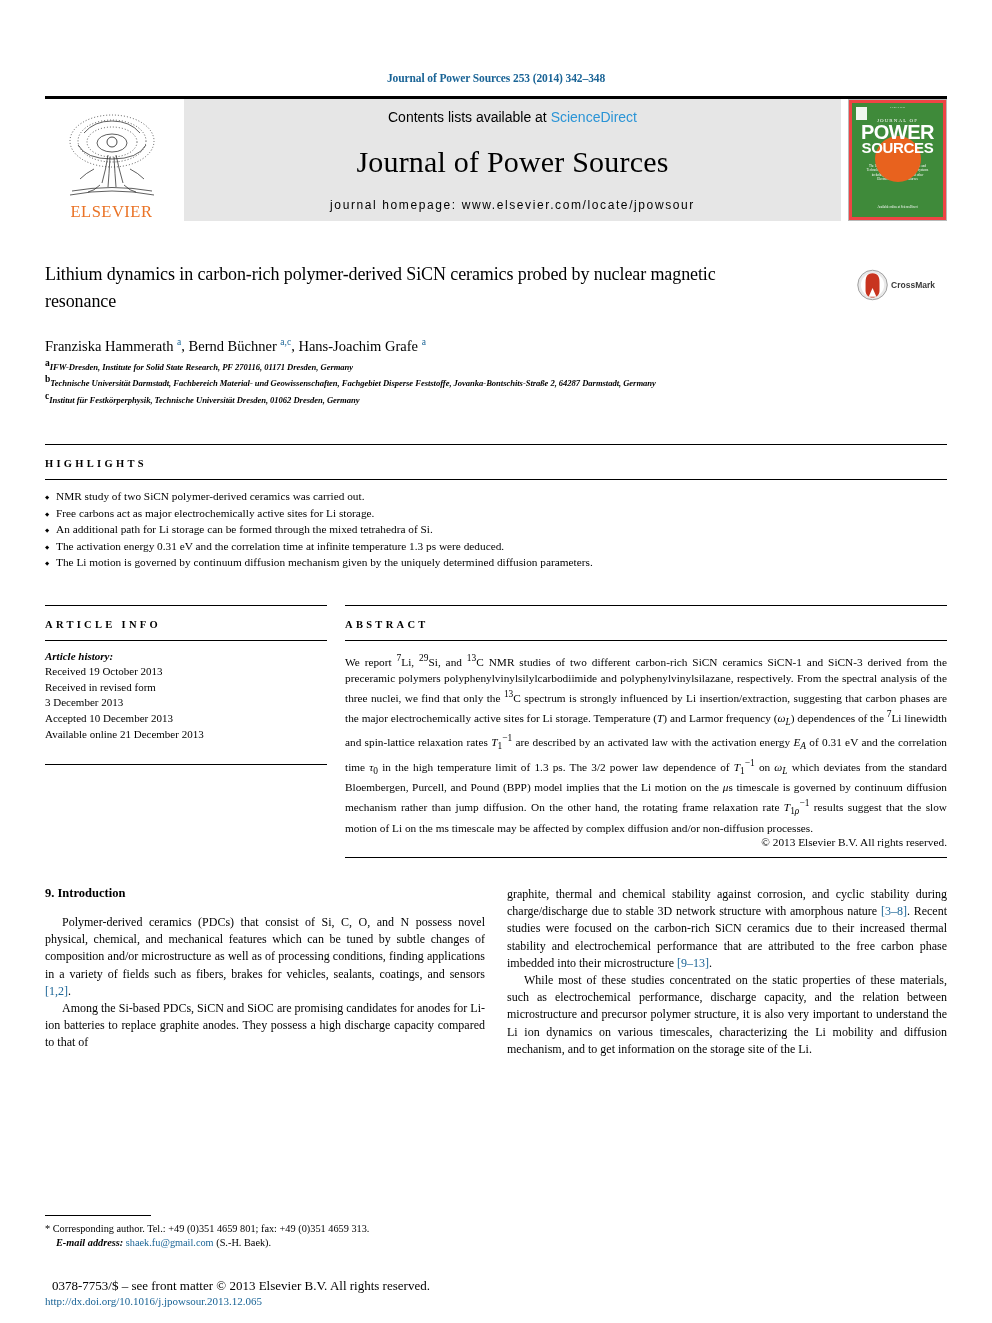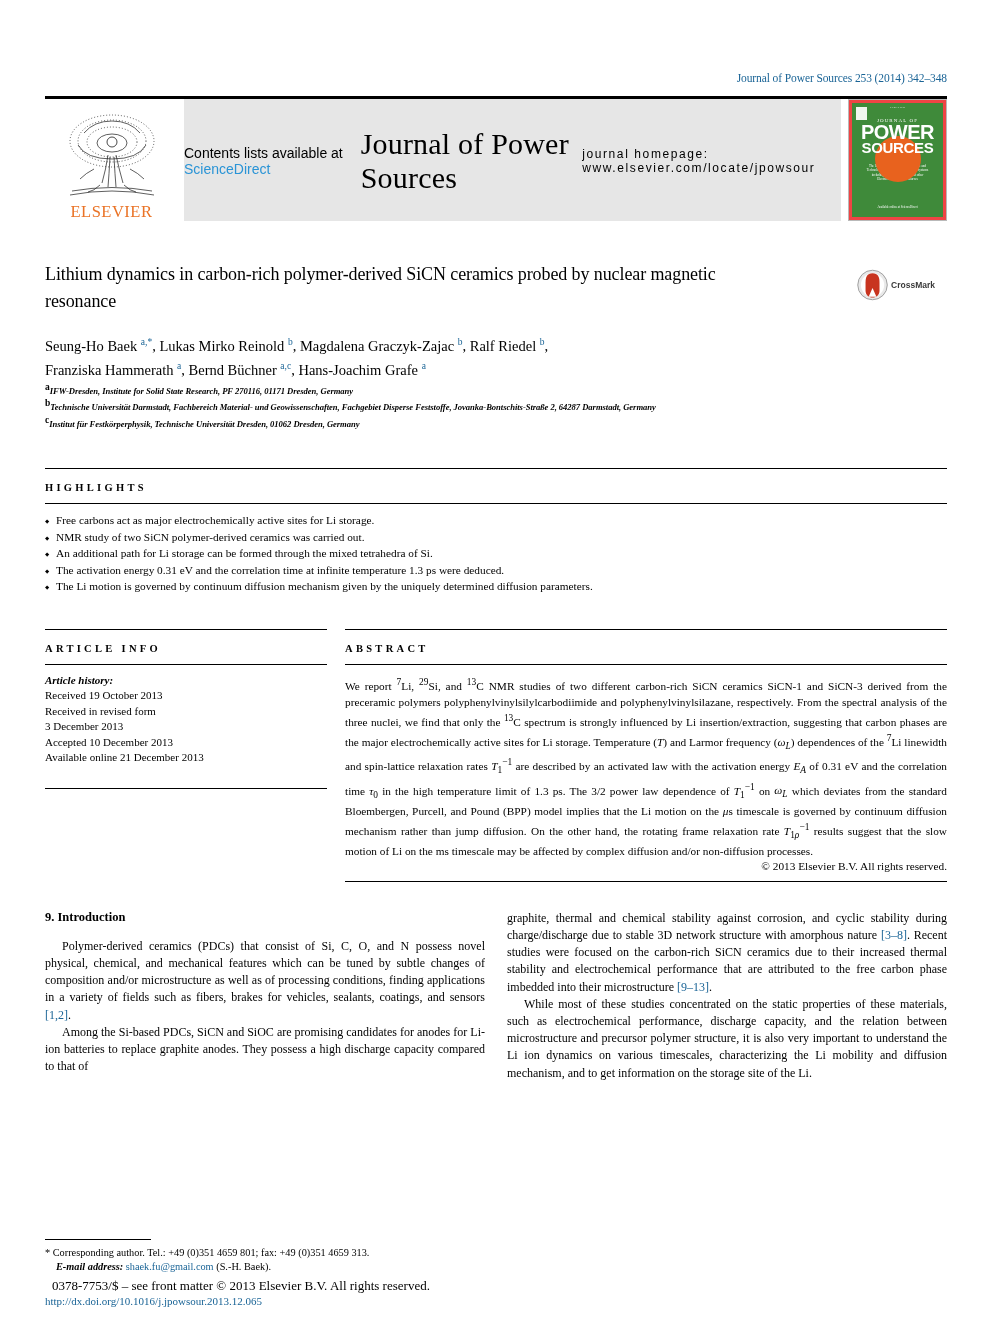--- a/index.html
+++ b/index.html
@@ -10,24 +10,24 @@
     background: #ffffff;
     font-family: "Liberation Serif", "DejaVu Serif", serif;
     color: #000000;
     position: relative;
     overflow: hidden;
   }
   .page { position: relative; width: 992px; height: 1323px; padding: 0 45px; }
 
   
   .runhead {
-    text-align: right;
+    text-align: center;
     color: #1a6496;
     font-size: 11.5px;
-    font-weight: normal;
+    font-weight: bold;
     letter-spacing: -0.1px;
     padding-top: 72px;
   }
 
   
   .masthead-rule { border-top: 3px solid #000; margin-top: 12px; }
   .masthead {
     display: flex;
     align-items: stretch;
     height: 122px;
@@ -49,21 +49,21 @@
     letter-spacing: 0.5px;
     color: #ea7326;
     font-weight: normal;
     line-height: 1;
     margin-top: 1px;
   }
   .mast-center {
     flex: 1 1 auto;
     background: #e6e6e6;
     display: flex;
-    flex-direction: row;
+    flex-direction: column;
     align-items: center;
     justify-content: space-between;
     padding: 10px 0 9px;
     margin: 0 7px 0 6px;
   }
   .contents-line { font-size: 14px; font-family: "Liberation Sans", sans-serif; }
   .contents-line .sd { color: #2a94d6; }
   .journal-title {
     font-size: 30px;
     font-family: "Liberation Serif", serif;
@@ -229,21 +229,21 @@
     margin: 0;
     text-indent: 17px;
     hyphens: auto;
   }
   .ref { color: #1a6496; }
 
   
   .footnote {
     position: absolute;
     left: 45px;
-    bottom: 48px;
+    bottom: 72px;
     width: 440px;
   }
   .fn-rule { border-top: 1px solid #000; width: 106px; margin-bottom: 6px; }
   .fn-line { font-size: 10.3px; line-height: 14.6px; padding-left: 10px; text-indent: -10px; }
   .fn-line .ital { font-style: italic; font-weight: bold; }
   .fn-link { color: #1a6496; }
   .issn-block { position: absolute; left: 45px; bottom: 14px; width: 520px; }
   .issn-line { font-size: 13px; line-height: 15.5px; margin-left: 7px; }
   .doi-line { font-size: 11px; line-height: 15.5px; color: #1a6496; }
 </style>
@@ -310,38 +310,37 @@
       <svg class="cm-badge" viewBox="0 0 40 40">
         <circle cx="20" cy="20" r="19" fill="#e9e9e9" stroke="#9a9a9a" stroke-width="1.2"></circle>
         <circle cx="20" cy="20" r="15" fill="#ffffff"></circle>
         <path d="M20 5 C27 5 29 10 29 17 L29 27 C29 33 25 36 20 36 C15 36 11 33 11 27 L11 17 C11 10 13 5 20 5 Z" fill="#c8341f"></path>
         <path d="M20 24 L25 35 L15 35 Z" fill="#ffffff"></path>
       </svg>
       <span class="cm-text">CrossMark</span>
     </div>
 
     <div class="authors">
-      <div>Seung-Ho Baek&nbsp;<sup>a,*</sup>, Lukas Mirko Reinold&nbsp;<sup>b</sup>, Magdalena Graczyk-Zajac&nbsp;<sup>b</sup>, Ralf Riedel&nbsp;<sup>b</sup>,</div>
       <div>Franziska Hammerath&nbsp;<sup>a</sup>, Bernd Büchner&nbsp;<sup>a,c</sup>, Hans-Joachim Grafe&nbsp;<sup>a</sup></div>
     </div>
 
     <div class="affils">
       <div class="aff"><sup>a</sup>IFW-Dresden, Institute for Solid State Research, PF 270116, 01171 Dresden, Germany</div>
       <div class="aff"><sup>b</sup>Technische Universität Darmstadt, Fachbereich Material- und Geowissenschaften, Fachgebiet Disperse Feststoffe, Jovanka-Bontschits-Straße 2, 64287 Darmstadt, Germany</div>
       <div class="aff"><sup>c</sup>Institut für Festkörperphysik, Technische Universität Dresden, 01062 Dresden, Germany</div>
     </div>
   </div>
 
   <div class="highlights">
     <div class="sec-rule-top"></div>
     <div class="sec-label">HIGHLIGHTS</div>
     <div class="sec-rule-bottom"></div>
     <ul class="hl-list">
+      <li>NMR study of two SiCN polymer-derived ceramics was carried out.</li>
       <li>Free carbons act as major electrochemically active sites for Li storage.</li>
-      <li>NMR study of two SiCN polymer-derived ceramics was carried out.</li>
       <li>An additional path for Li storage can be formed through the mixed tetrahedra of Si.</li>
       <li>The activation energy 0.31 eV and the correlation time at infinite temperature 1.3 ps were deduced.</li>
       <li>The Li motion is governed by continuum diffusion mechanism given by the uniquely determined diffusion parameters.</li>
     </ul>
   </div>
 
   <div class="info-abs">
 
     <div class="col-info">
       <div class="sec-rule-top"></div>

